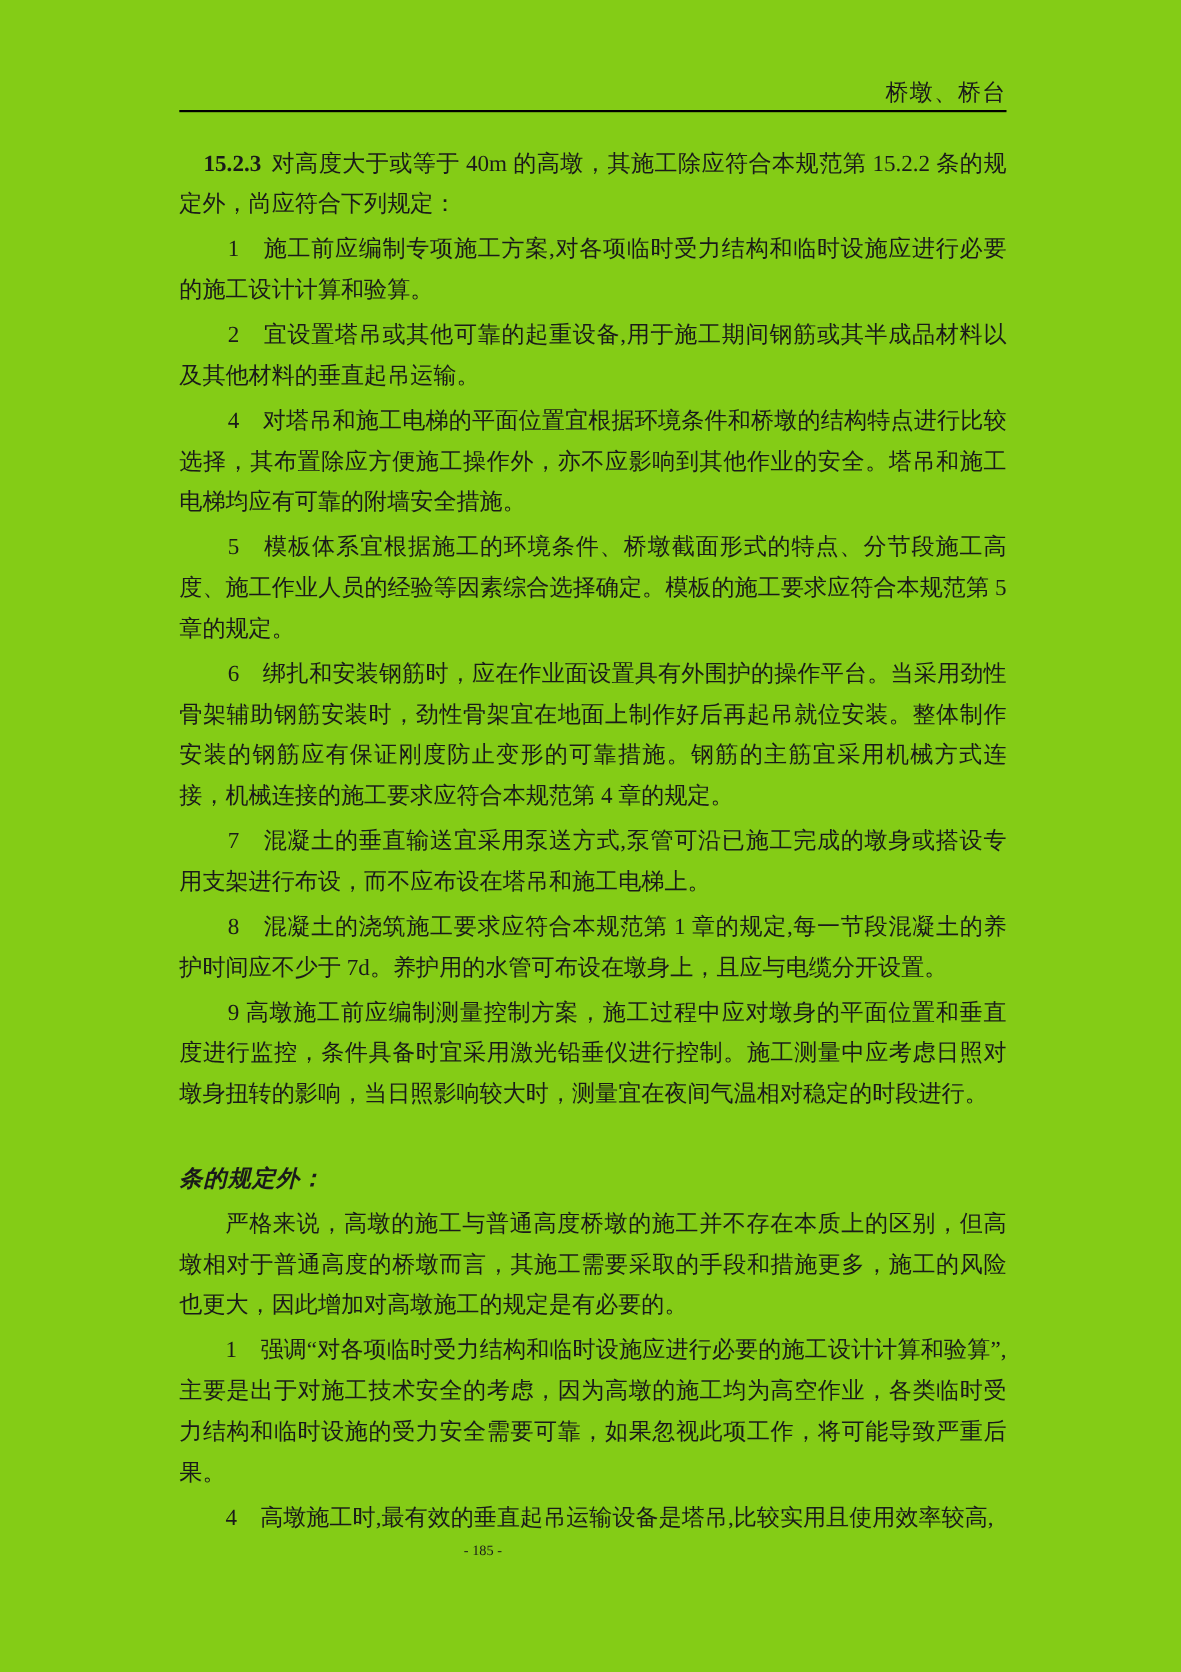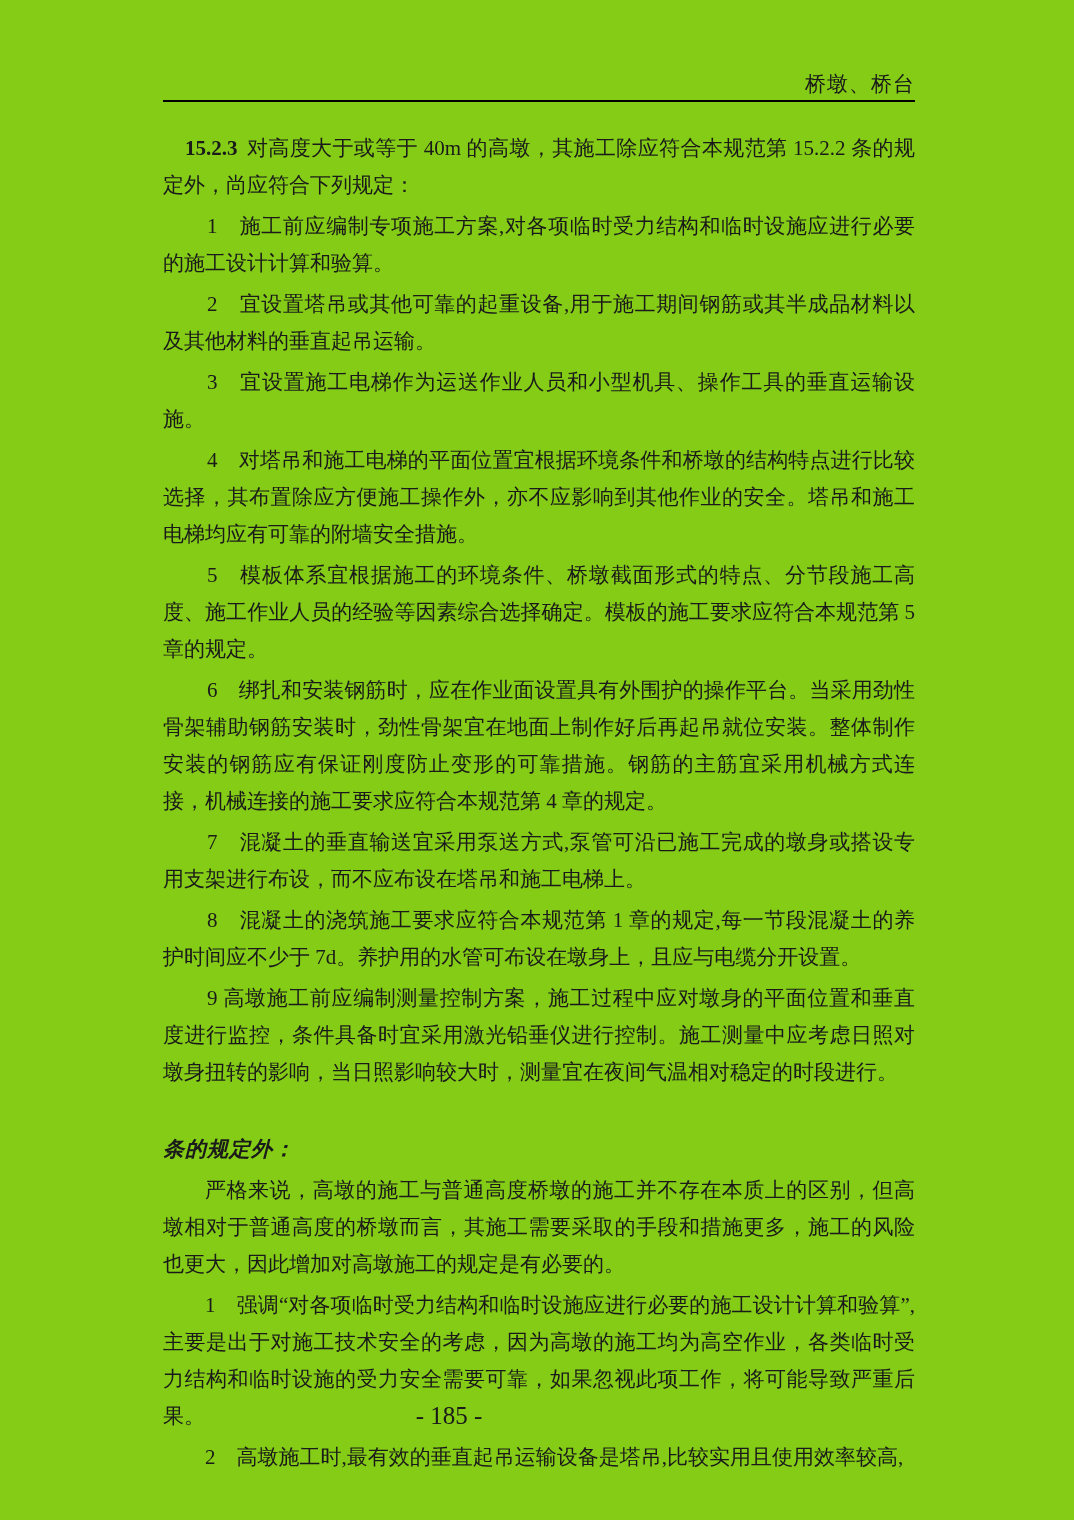--- a/index.html
+++ b/index.html
@@ -63,54 +63,53 @@
     font-style: italic;
     letter-spacing: 1px;
   }
   p.commentary-para {
     margin-top: 4px;
     text-indent: 42px;
   }
   .page-footer {
     position: absolute;
     top: 1402px;
-    left: 12px;
+    left: 2px;
     width: 874px;
     text-align: center;
-    font-size: 25px;
+    font-size: 13px;
   }
 </style>
 </head>
 <body>
 
 <div class="page">
 
   <div class="running-header">桥墩、桥台</div>
 
   <div class="header-rule"></div>
 
   <div class="content">
 
     <p class="clause-intro">
       <span class="clause-num">15.2.3</span><span>对高度大于或等于 40m 的高墩，其施工除应符合本规范第 15.2.2 条的规定外，尚应符合下列规定：</span>
     </p>
 
     <p class="clause-item">1　施工前应编制专项施工方案,对各项临时受力结构和临时设施应进行必要的施工设计计算和验算。</p>
     <p class="clause-item">2　宜设置塔吊或其他可靠的起重设备,用于施工期间钢筋或其半成品材料以及其他材料的垂直起吊运输。</p>
-    <p class="clause-item">3　宜设置施工电梯作为运送作业人员和小型机具、操作工具的垂直运输设施。</p>
     <p class="clause-item">4　对塔吊和施工电梯的平面位置宜根据环境条件和桥墩的结构特点进行比较选择，其布置除应方便施工操作外，亦不应影响到其他作业的安全。塔吊和施工电梯均应有可靠的附墙安全措施。</p>
     <p class="clause-item">5　模板体系宜根据施工的环境条件、桥墩截面形式的特点、分节段施工高度、施工作业人员的经验等因素综合选择确定。模板的施工要求应符合本规范第 5 章的规定。</p>
     <p class="clause-item">6　绑扎和安装钢筋时，应在作业面设置具有外围护的操作平台。当采用劲性骨架辅助钢筋安装时，劲性骨架宜在地面上制作好后再起吊就位安装。整体制作安装的钢筋应有保证刚度防止变形的可靠措施。钢筋的主筋宜采用机械方式连接，机械连接的施工要求应符合本规范第 4 章的规定。</p>
     <p class="clause-item">7　混凝土的垂直输送宜采用泵送方式,泵管可沿已施工完成的墩身或搭设专用支架进行布设，而不应布设在塔吊和施工电梯上。</p>
     <p class="clause-item">8　混凝土的浇筑施工要求应符合本规范第 1 章的规定,每一节段混凝土的养护时间应不少于 7d。养护用的水管可布设在墩身上，且应与电缆分开设置。</p>
     <p class="clause-item">9 高墩施工前应编制测量控制方案，施工过程中应对墩身的平面位置和垂直度进行监控，条件具备时宜采用激光铅垂仪进行控制。施工测量中应考虑日照对墩身扭转的影响，当日照影响较大时，测量宜在夜间气温相对稳定的时段进行。</p>
 
     <p class="commentary-heading">条的规定外：</p>
 
     <p class="commentary-para">严格来说，高墩的施工与普通高度桥墩的施工并不存在本质上的区别，但高墩相对于普通高度的桥墩而言，其施工需要采取的手段和措施更多，施工的风险也更大，因此增加对高墩施工的规定是有必要的。</p>
     <p class="commentary-para">1　强调“对各项临时受力结构和临时设施应进行必要的施工设计计算和验算”,主要是出于对施工技术安全的考虑，因为高墩的施工均为高空作业，各类临时受力结构和临时设施的受力安全需要可靠，如果忽视此项工作，将可能导致严重后果。</p>
-    <p class="commentary-para">2　高墩施工时,最有效的垂直起吊运输设备是塔吊,比较实用且使用效率较高,</p>
+    <p class="commentary-para">4　高墩施工时,最有效的垂直起吊运输设备是塔吊,比较实用且使用效率较高,</p>
 
   </div>
 
   <div class="page-footer">- 185 -</div>
 
 </div>
 
 </body></html>

